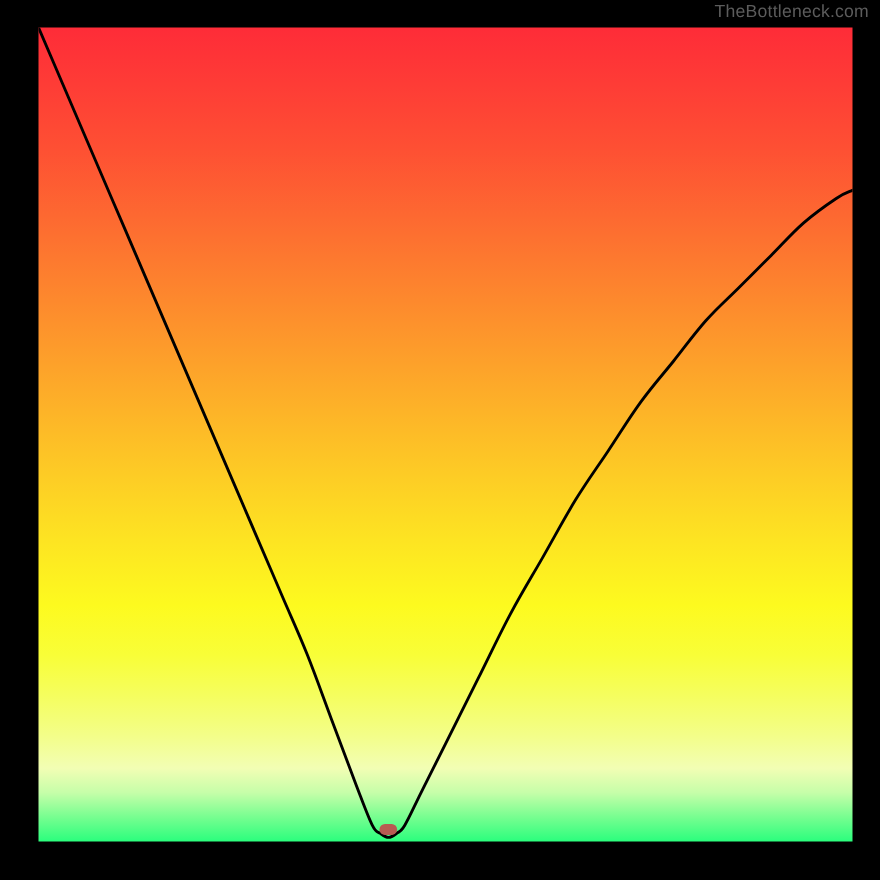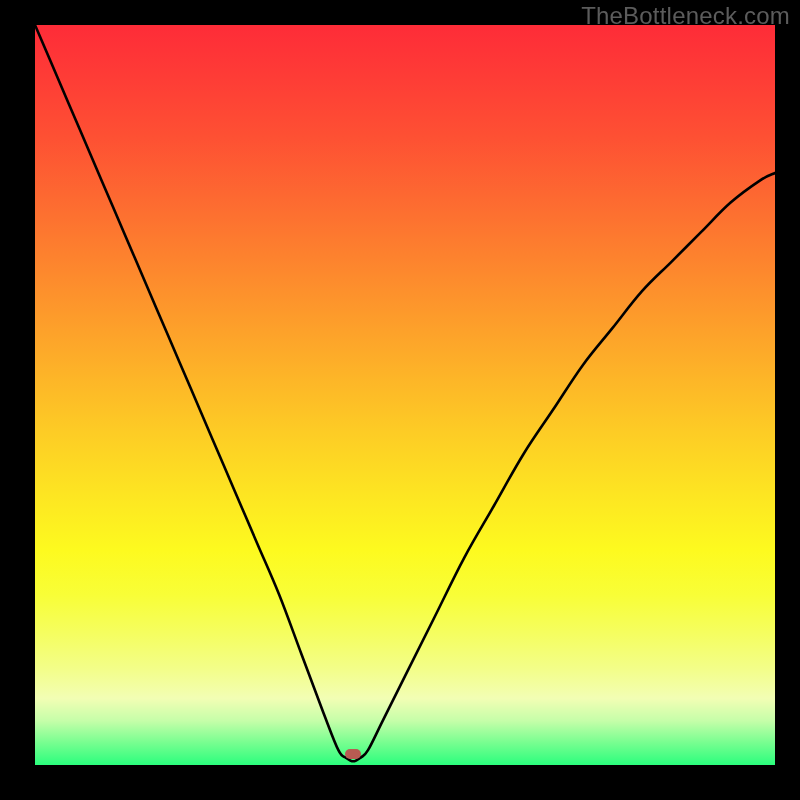--- a/index.html
+++ b/index.html
@@ -12,21 +12,21 @@
     width: 800px;
     height: 800px;
     position: relative;
     background: #000000;
   }
   .watermark {
     position: absolute;
     top: 2px;
     right: 10px;
     color: #5c5c5c;
-    font-size: 24px;
+    font-size: 16px;
     font-family: Arial, sans-serif;
     z-index: 10;
     letter-spacing: 0.2px;
   }
   .plot-area {
     position: absolute;
     left: 35px;
     top: 25px;
     width: 740px;
     height: 740px;

